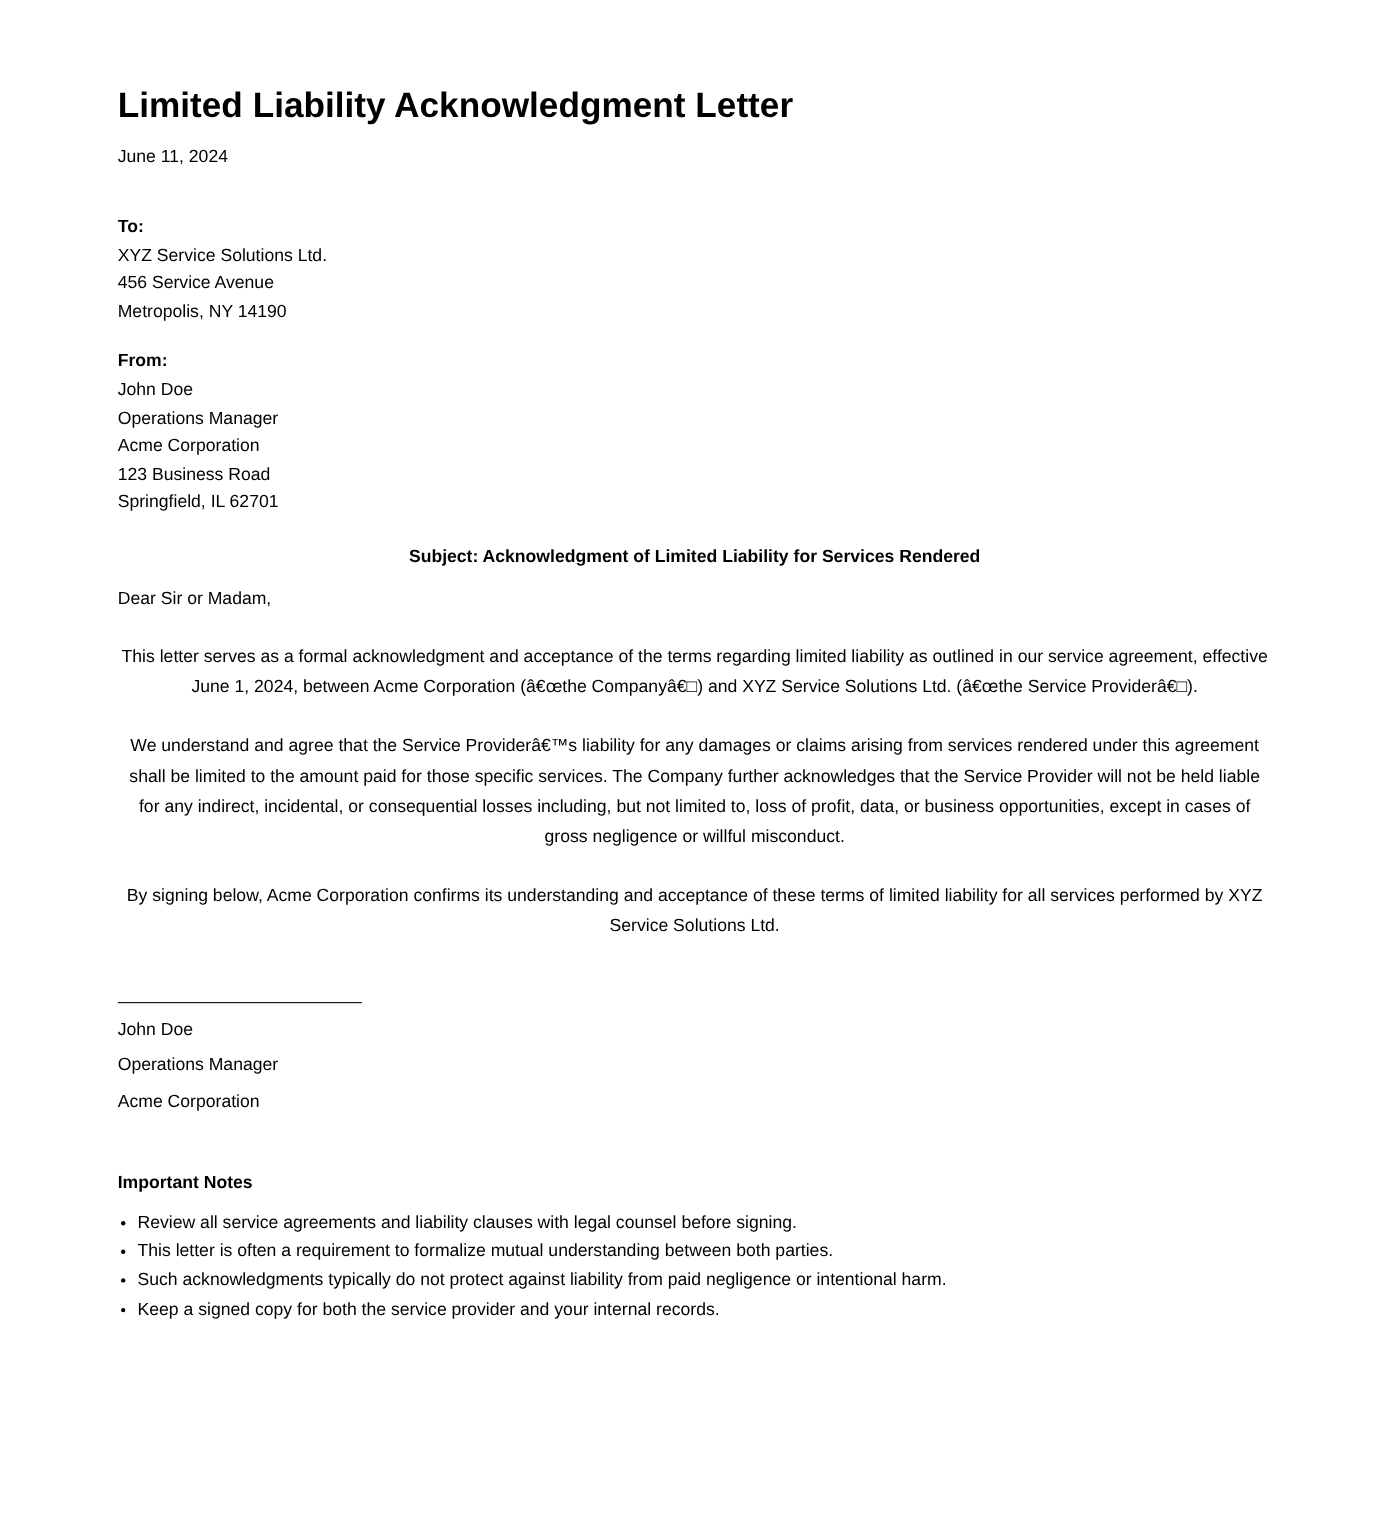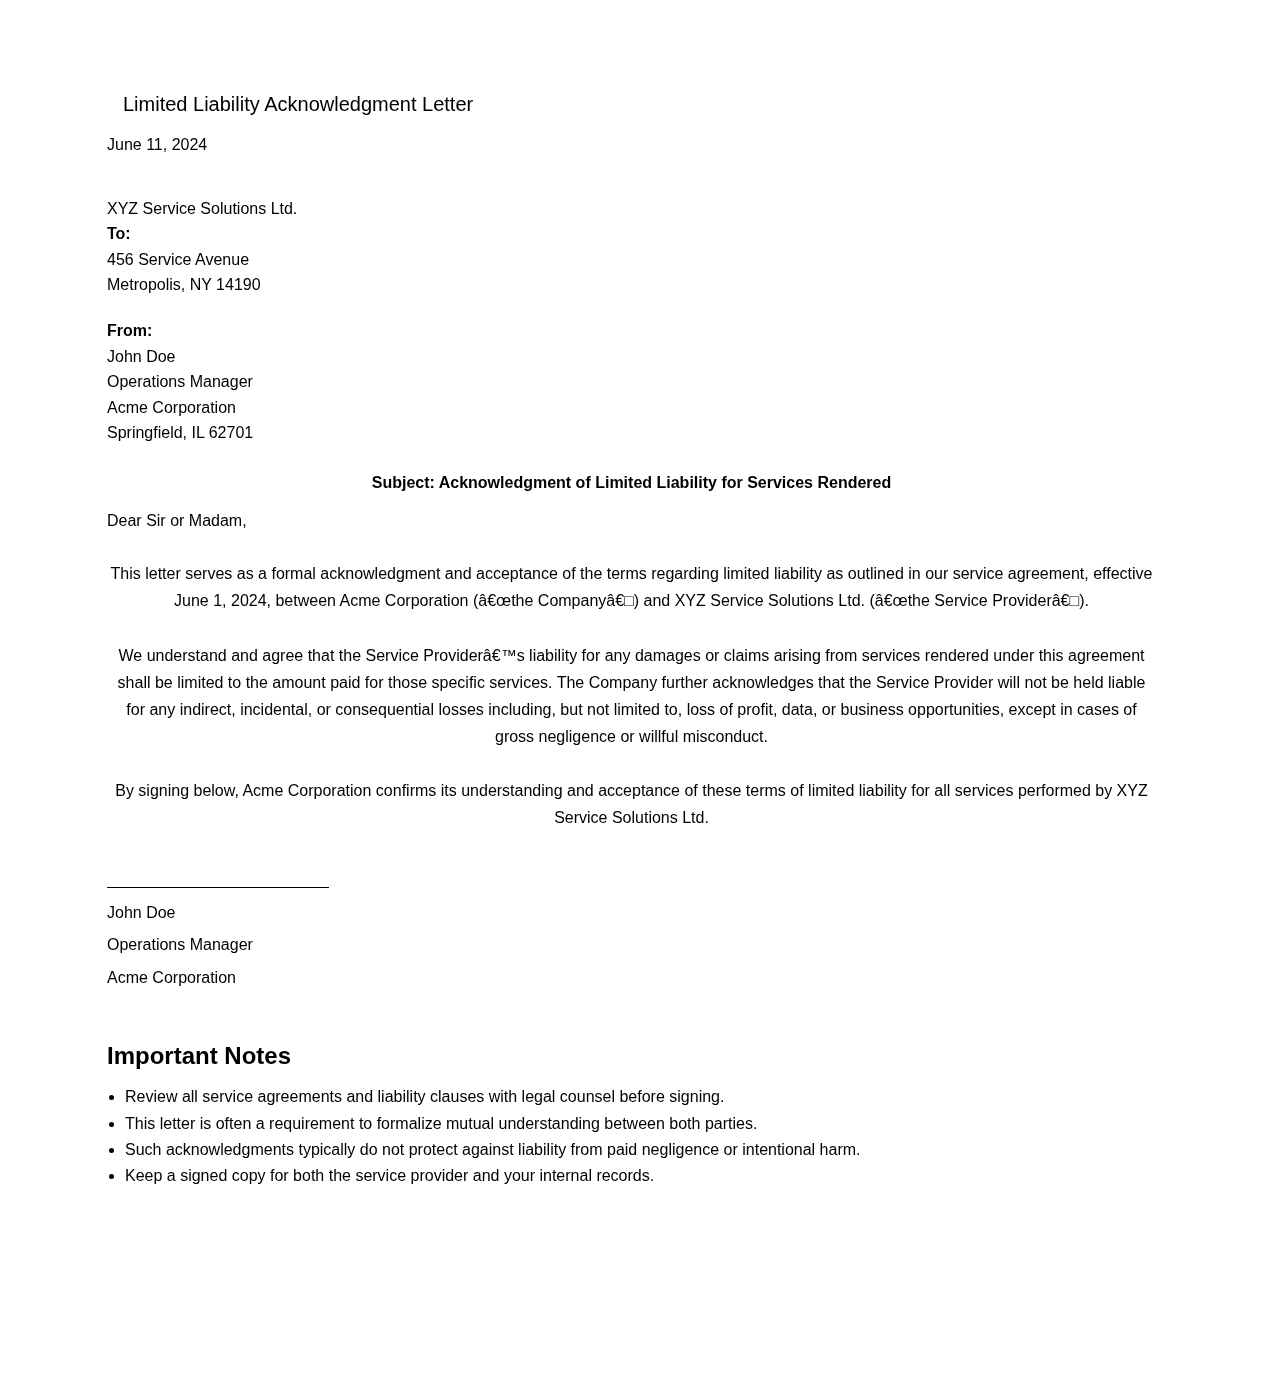--- a/index.html
+++ b/index.html
@@ -11,24 +11,24 @@
   }
   .page {
     width: 1049px;
     margin: 0 auto;
     padding: 76px 0 60px;
     min-height: 1375px;
     box-sizing: border-box;
     font-size: 16px;
   }
   h1.doc-title {
-    font-size: 20px;
+    font-size: 32px;
     line-height: 1.2;
-    font-weight: 400;
-    margin: 16px;
+    font-weight: 700;
+    margin: 0;
   }
   .date-line {
     margin: 16px 0 0;
     line-height: 1.6;
   }
   .address-block { margin: 0; }
   .to-block   { margin-top: 38px; }
   .from-block { margin-top: 20px; }
   .address-block .line { line-height: 1.6; }
   .address-block .label { font-weight: 700; }
@@ -56,21 +56,21 @@
     width: 222px;
     height: 0;
     border-bottom: 1.5px solid #000000;
   }
   .sig {
     margin: 7px 0 0;
     line-height: 1.6;
   }
   .sig-first { margin-top: 12px; }
   h2.notes-heading {
-    font-size: 24px;
+    font-size: 16px;
     font-weight: 700;
     line-height: 1.2;
     margin: 52px 0 0;
   }
   ul.notes-list {
     margin: 13px 0 0;
     padding-left: 18px;
     list-style-type: disc;
   }
   ul.notes-list li {
@@ -81,31 +81,32 @@
 </head>
 <body>
 
 <div class="page">
 
   <h1 class="doc-title">Limited Liability Acknowledgment Letter</h1>
 
   <p class="date-line">June 11, 2024</p>
 
   <div class="address-block to-block">
+    <div class="line label">To:</div>
     <div class="line">XYZ Service Solutions Ltd.</div>
-    <div class="line label">To:</div>
     <div class="line">456 Service Avenue</div>
     <div class="line">Metropolis, NY 14190</div>
   </div>
 
   <div class="address-block from-block">
     <div class="line label">From:</div>
     <div class="line">John Doe</div>
     <div class="line">Operations Manager</div>
     <div class="line">Acme Corporation</div>
+    <div class="line">123 Business Road</div>
     <div class="line">Springfield, IL 62701</div>
   </div>
 
   <p class="subject-line">Subject: Acknowledgment of Limited Liability for Services Rendered</p>
 
   <p class="salutation">Dear Sir or Madam,</p>
 
   <p class="para">This letter serves as a formal acknowledgment and acceptance of the terms regarding limited liability as outlined in our service agreement, effective June 1, 2024, between Acme Corporation (â€œthe Companyâ€□) and XYZ Service Solutions Ltd. (â€œthe Service Providerâ€□).</p>
   <p class="para">We understand and agree that the Service Providerâ€™s liability for any damages or claims arising from services rendered under this agreement shall be limited to the amount paid for those specific services. The Company further acknowledges that the Service Provider will not be held liable for any indirect, incidental, or consequential losses including, but not limited to, loss of profit, data, or business opportunities, except in cases of gross negligence or willful misconduct.</p>
   <p class="para">By signing below, Acme Corporation confirms its understanding and acceptance of these terms of limited liability for all services performed by XYZ Service Solutions Ltd.</p>

